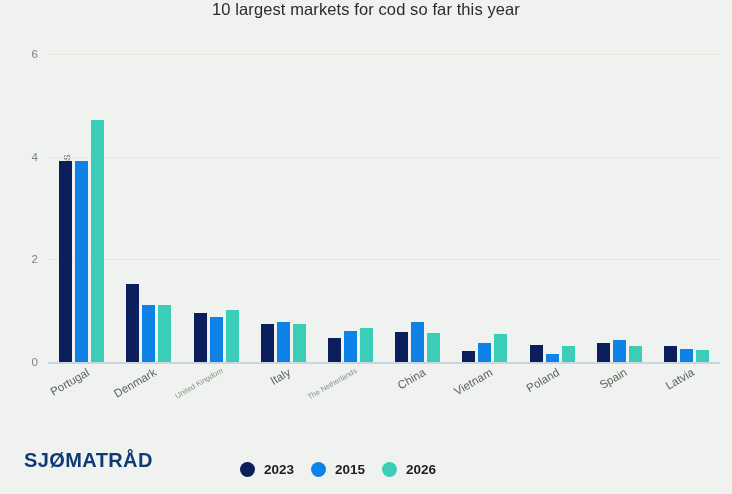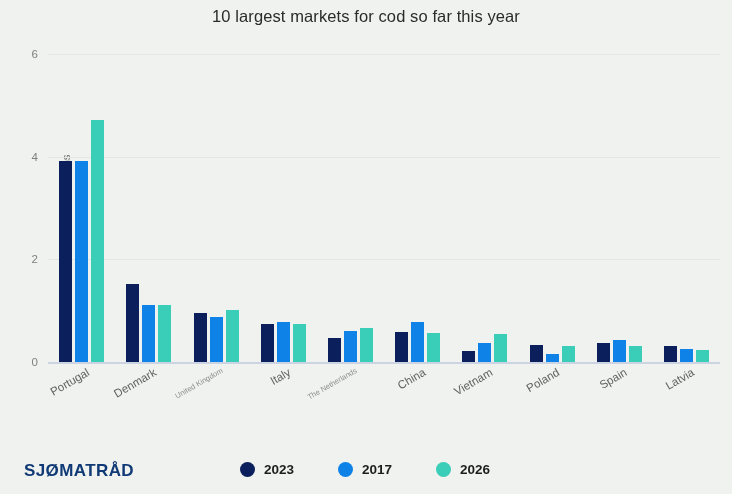--- a/index.html
+++ b/index.html
@@ -11,21 +11,21 @@
     height: 494px;
     background: #f0f2ef;
     font-family: "Liberation Sans", sans-serif;
     overflow: hidden;
     position: relative;
   }
 
   
   #chart-title {
     position: absolute;
-    top: 7px;
+    top: 0;
     left: 0;
     width: 732px;
     text-align: center;
     font-size: 16.5px;
     color: #2b2b2b;
     font-weight: 400;
     letter-spacing: 0.1px;
   }
 
   
@@ -123,21 +123,21 @@
     color: #8a8f8a;
   }
 
   
   #legend {
     position: absolute;
     left: 240px;
     top: 462px;
     display: flex;
     align-items: center;
-    gap: 44px;
+    gap: 17px;
   }
   .legend-item {
     display: flex;
     align-items: center;
     gap: 9px;
   }
   .legend-swatch {
     width: 15px;
     height: 15px;
     border-radius: 50%;
@@ -157,26 +157,26 @@
     line-height: 1.0;
   }
   #logo-line1 {
     font-size: 19px;
     font-weight: bold;
     letter-spacing: 0.6px;
     color: #1b86d4;
     display: block;
   }
   #logo-line2 {
-    font-size: 17px;
+    font-size: 20px;
     font-weight: bold;
     letter-spacing: 0.4px;
     color: #103a76;
     display: block;
-    margin-top: 18px;
+    margin-top: 6px;
   }
 </style>
 </head>
 <body>
 
 <div id="chart-title">10 largest markets for cod so far this year</div>
 
 <div id="plot-frame">
 
   <div id="y-axis-title">Value in NOK billions</div>
@@ -280,21 +280,21 @@
     </div>
   </div>
 
 <div id="legend">
     <div class="legend-item">
       <span class="legend-swatch" style="background: rgb(10, 31, 92);"></span>
       <span class="legend-label">2023</span>
     </div>
     <div class="legend-item">
       <span class="legend-swatch" style="background: rgb(15, 130, 232);"></span>
-      <span class="legend-label">2017</span>
+      <span class="legend-label">2015</span>
     </div>
     <div class="legend-item">
       <span class="legend-swatch" style="background: rgb(58, 205, 184);"></span>
       <span class="legend-label">2026</span>
     </div>
   </div>
 
 <div id="logo">
   <span id="logo-line2">SJØMATRÅD</span>
 </div>

